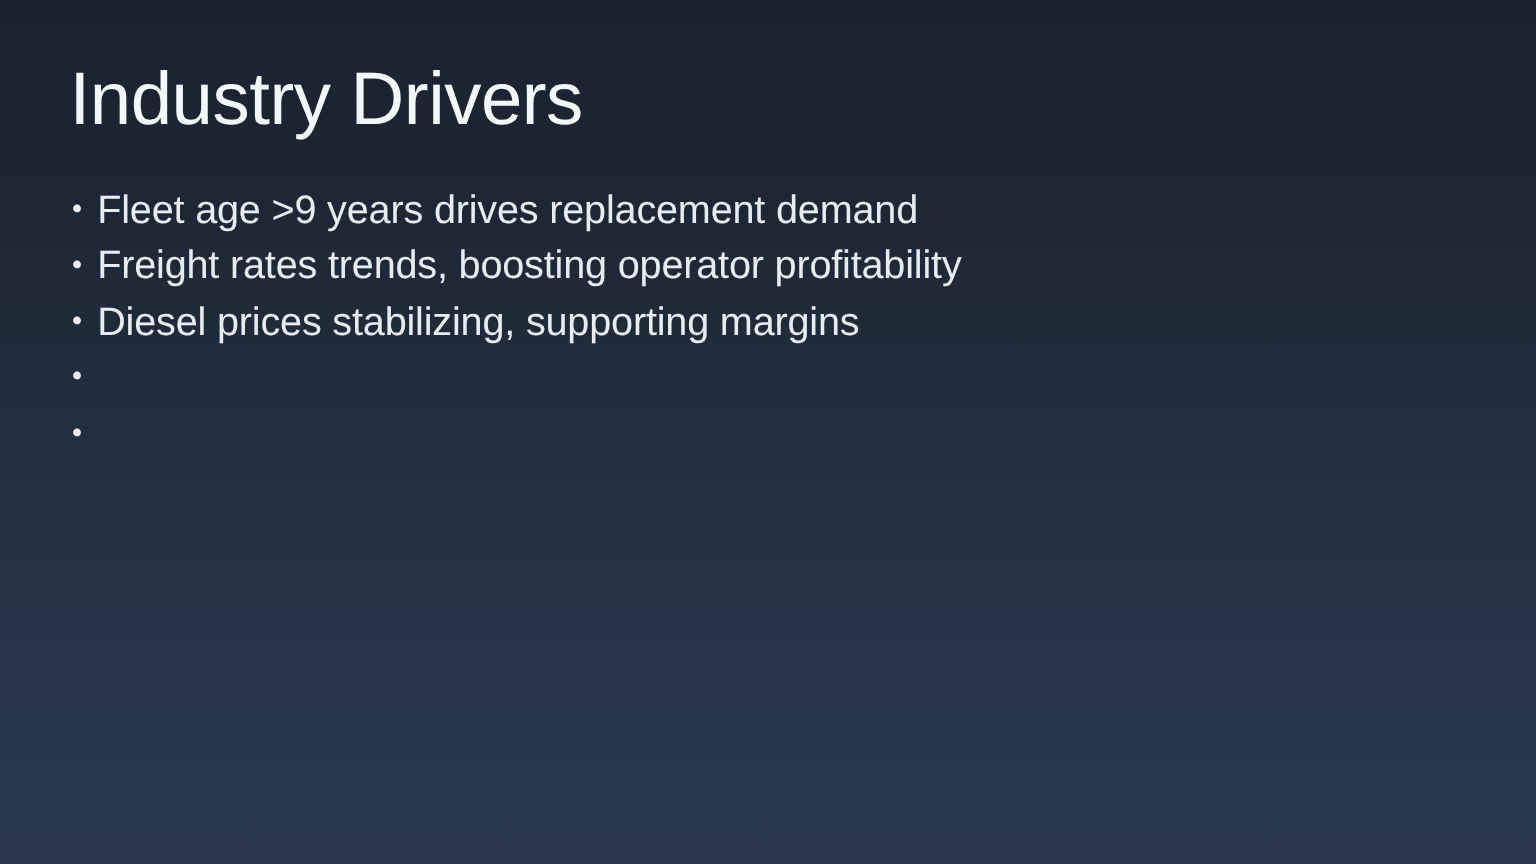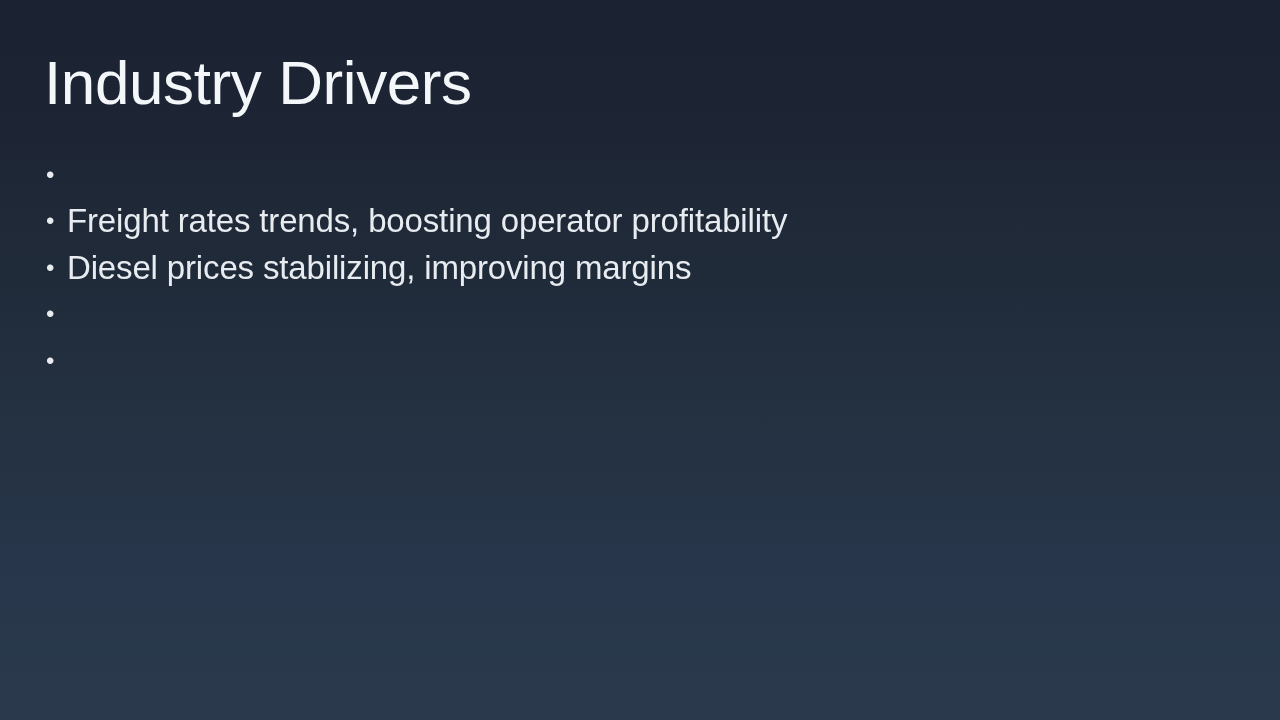--- a/index.html
+++ b/index.html
@@ -25,21 +25,21 @@
         #1d2534 18%,
         #202b3a 38%,
         #243141 58%,
         #27364a 78%,
         #2a3a4c 100%);
     overflow: hidden;
   }
 
   .slide-body {
     position: absolute;
-    left: 44px;
+    left: 58px;
     top: 0;
     width: 1180px;
     height: 624px;
   }
 
   .slide-title {
     position: absolute;
     left: 0;
     top: 48px;
     font-size: 62px;
@@ -92,30 +92,31 @@
 
 <div class="slide">
   <div class="slide-body">
 
     <h1 class="slide-title">Industry Drivers</h1>
 
     <ul class="bullet-list">
 
       <li class="bullet-item">
         <span class="bullet-dot">•</span>
+        <span class="bullet-text">Fleet age &gt;9 years drives replacement demand</span>
       </li>
 
       <li class="bullet-item">
         <span class="bullet-dot">•</span>
         <span class="bullet-text">Freight rates trends, boosting operator profitability</span>
       </li>
 
       <li class="bullet-item">
         <span class="bullet-dot">•</span>
-        <span class="bullet-text">Diesel prices stabilizing, improving margins</span>
+        <span class="bullet-text">Diesel prices stabilizing, supporting margins</span>
       </li>
 
       <li class="bullet-item">
         <span class="bullet-dot">•</span>
       </li>
 
       <li class="bullet-item">
         <span class="bullet-dot">•</span>
       </li>
 

